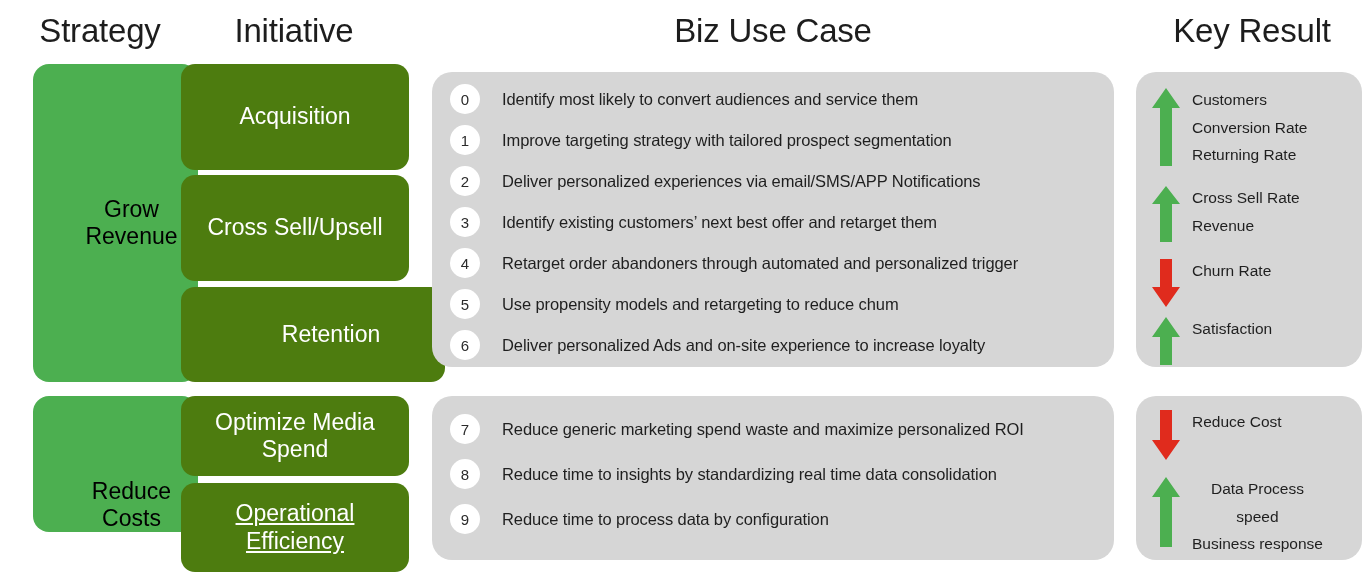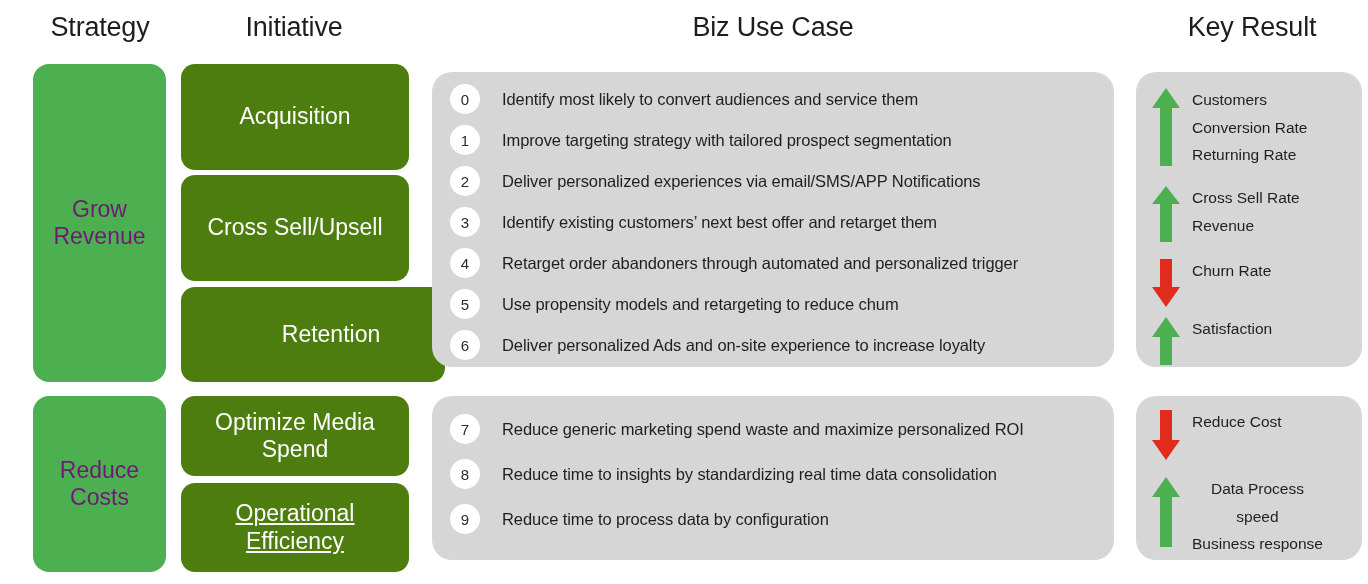--- a/index.html
+++ b/index.html
@@ -13,21 +13,21 @@
     font-family: "Liberation Sans", sans-serif;
     color: #1a1a1a;
     overflow: hidden;
     position: relative;
   }
 
   
   .header {
     position: absolute;
     top: 12px;
-    font-size: 27px;
+    font-size: 33px;
     font-weight: 400;
     color: #1d1d1d;
     text-align: center;
     letter-spacing: -0.2px;
     white-space: nowrap;
   }
   #hdr-strategy   { left: 0px;    width: 200px; }
   #hdr-initiative { left: 180px;  width: 228px; }
   #hdr-bizusecase { left: 432px;  width: 682px; }
   #hdr-keyresult  { left: 1136px; width: 232px; }
@@ -36,27 +36,28 @@
   .strategy-box {
     position: absolute;
     left: 33px;
     width: 133px;
     background: #4caf50;
     border-radius: 16px;
     display: flex;
     align-items: center;
     justify-content: center;
     text-align: center;
-    color: #701a75;
+    color: #000000;
     font-size: 23px;
     line-height: 1.18;
     box-shadow: 0 0 3px rgba(255,255,255,0.55);
+    padding-left: 32px;
   }
   #strategy-grow   { top: 64px;  height: 318px; }
-  #strategy-reduce { top: 396px; height: 176px; }
+  #strategy-reduce { top: 396px; height: 136px; align-items: flex-end; }
 
   
   .initiative-box {
     position: absolute;
     left: 181px;
     width: 228px;
     background: #4d7c0f;
     border-radius: 14px;
     display: flex;
     align-items: center;

